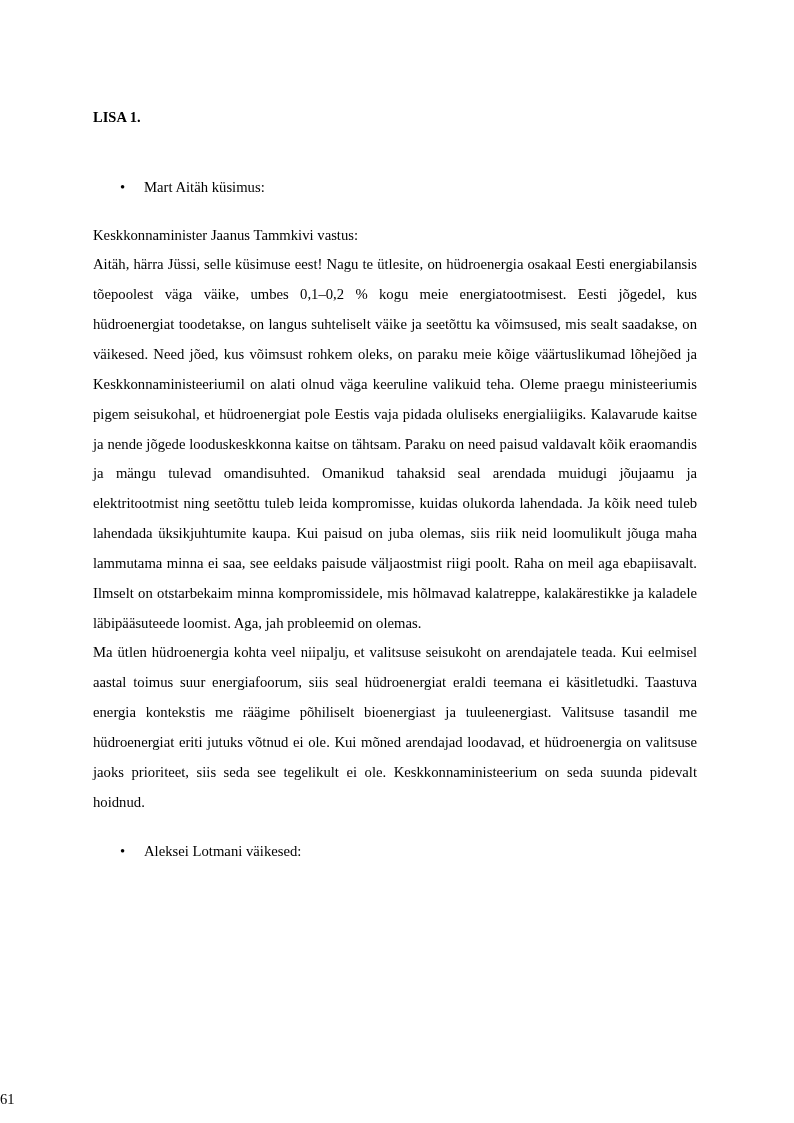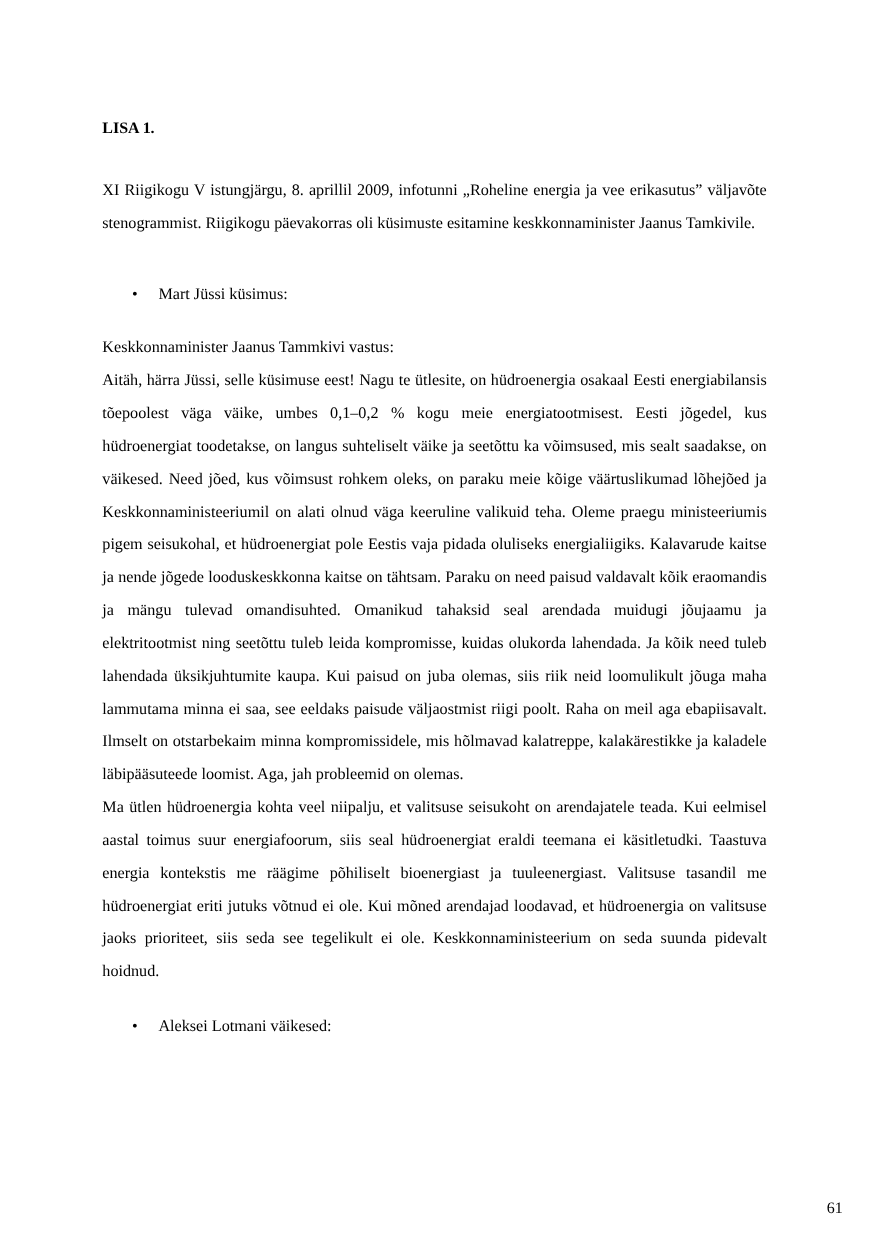--- a/index.html
+++ b/index.html
@@ -60,38 +60,37 @@
   .answer-label {
     font-size: 14.7px;
     line-height: 2.03;
     margin: 0;
   }
   .page-number {
     position: absolute;
     bottom: 34px;
     left: 0;
     width: 766px;
-    text-align: right;
+    text-align: left;
     font-size: 14.5px;
   }
 </style>
 </head>
 <body>
 
 <div class="page">
 
   <h1 class="doc-title">LISA 1.</h1>
 
-  <p class="para intro">XI Riigikogu V istungjärgu, 8. aprillil 2009, infotunni „Roheline energia ja vee erikasutus” väljavõte stenogrammist. Riigikogu päevakorras oli küsimuste esitamine keskkonnaminister Jaanus Tamkivile.</p>
 
   <div class="spacer-small"></div>
 
   <div class="bullet-item">
     <span class="bullet-dot">•</span>
-    <span class="bullet-text">Mart Jüssi küsimus:</span>
+    <span class="bullet-text">Mart Aitäh küsimus:</span>
   </div>
 
 
   <div class="spacer-small"></div>
 
   <p class="answer-label">Keskkonnaminister Jaanus Tammkivi vastus:</p>
 
   <p class="para">Aitäh, härra Jüssi, selle küsimuse eest! Nagu te ütlesite, on hüdroenergia osakaal Eesti energiabilansis tõepoolest väga väike, umbes 0,1–0,2 % kogu meie energiatootmisest. Eesti jõgedel, kus hüdroenergiat toodetakse, on langus suhteliselt väike ja seetõttu ka võimsused, mis sealt saadakse, on väikesed. Need jõed, kus võimsust rohkem oleks, on paraku meie kõige väärtuslikumad lõhejõed ja Keskkonnaministeeriumil on alati olnud väga keeruline valikuid teha. Oleme praegu ministeeriumis pigem seisukohal, et hüdroenergiat pole Eestis vaja pidada oluliseks energialiigiks. Kalavarude kaitse ja nende jõgede looduskeskkonna kaitse on tähtsam. Paraku on need paisud valdavalt kõik eraomandis ja mängu tulevad omandisuhted. Omanikud tahaksid seal arendada muidugi jõujaamu ja elektritootmist ning seetõttu tuleb leida kompromisse, kuidas olukorda lahendada. Ja kõik need tuleb lahendada üksikjuhtumite kaupa. Kui paisud on juba olemas, siis riik neid loomulikult jõuga maha lammutama minna ei saa, see eeldaks paisude väljaostmist riigi poolt. Raha on meil aga ebapiisavalt. Ilmselt on otstarbekaim minna kompromissidele, mis hõlmavad kalatreppe, kalakärestikke ja kaladele läbipääsuteede loomist. Aga, jah probleemid on olemas.</p>
 
   <p class="para">Ma ütlen hüdroenergia kohta veel niipalju, et valitsuse seisukoht on arendajatele teada. Kui eelmisel aastal toimus suur energiafoorum, siis seal hüdroenergiat eraldi teemana ei käsitletudki. Taastuva energia kontekstis me räägime põhiliselt bioenergiast ja tuuleenergiast. Valitsuse tasandil me hüdroenergiat eriti jutuks võtnud ei ole. Kui mõned arendajad loodavad, et hüdroenergia on valitsuse jaoks prioriteet, siis seda see tegelikult ei ole. Keskkonnaministeerium on seda suunda pidevalt hoidnud.</p>

